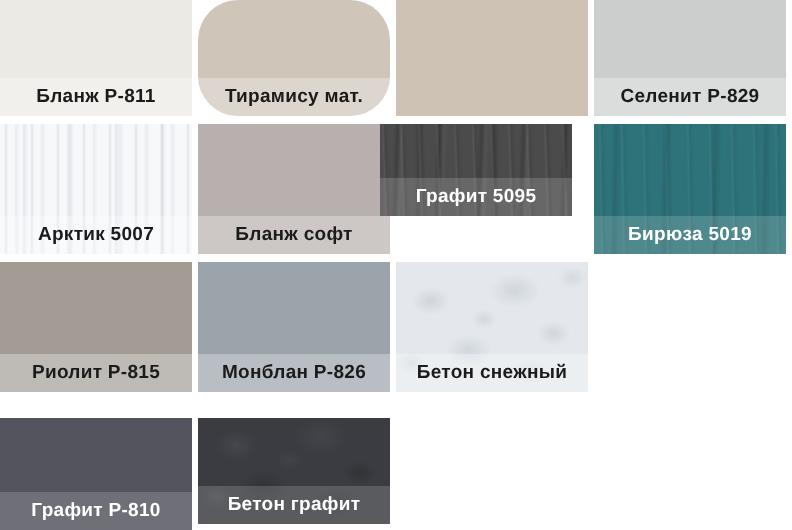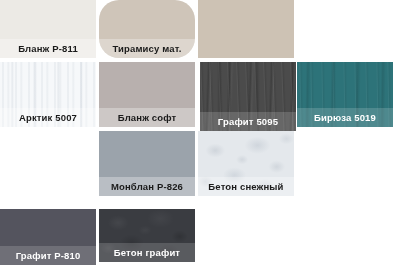--- a/index.html
+++ b/index.html
@@ -162,39 +162,47 @@
       <div class="swatch-fill" style="background: rgb(236, 234, 229);"></div>
       <div class="swatch-label dark-text">Бланж Р-811</div>
     </div>
     <div class="swatch" style="left: 99px; top: 0px; width: 96px; height: 58px; border-radius: 20px;">
       <div class="swatch-fill" style="background: rgb(207, 197, 185);"></div>
       <div class="swatch-label dark-text">Тирамису мат.</div>
     </div>
     <div class="swatch" style="left: 198px; top: 0px; width: 96px; height: 58px;">
       <div class="swatch-fill" style="background: rgb(205, 194, 180);"></div>
     </div>
+    <div class="swatch" style="left: 297px; top: 0px; width: 96px; height: 58px;">
+      <div class="swatch-fill" style="background: rgb(204, 205, 205);"></div>
+      <div class="swatch-label dark-text">Селенит Р-829</div>
+    </div>
     <div class="swatch" style="left: 0px; top: 62px; width: 96px; height: 65px;">
       <div class="swatch-fill" style="background: rgb(246, 248, 250);"></div>
       <div class="tex-woodlight"></div>
       <div class="swatch-label dark-text">Арктик 5007</div>
     </div>
     <div class="swatch" style="left: 99px; top: 62px; width: 96px; height: 65px;">
       <div class="swatch-fill" style="background: rgb(184, 176, 174);"></div>
       <div class="swatch-label dark-text">Бланж софт</div>
     </div>
-    <div class="swatch" style="left: 200px; top: 62px; width: 96px; height: 69px; text-decoration: underline;">
+    <div class="swatch" style="left: 190px; top: 62px; width: 96px; height: 46px; text-decoration: underline;">
       <div class="swatch-fill" style="background: rgb(75, 75, 75);"></div>
       <div class="tex-wooddark"></div>
       <div class="swatch-label light-text">Графит 5095</div>
     </div>
     <div class="swatch" style="left: 297px; top: 62px; width: 96px; height: 65px;">
       <div class="swatch-fill" style="background: rgb(45, 115, 121);"></div>
       <div class="tex-woodteal"></div>
       <div class="swatch-label light-text">Бирюза 5019</div>
     </div>
+    <div class="swatch" style="left: 0px; top: 131px; width: 96px; height: 65px;">
+      <div class="swatch-fill" style="background: rgb(163, 156, 149);"></div>
+      <div class="swatch-label dark-text">Риолит Р-815</div>
+    </div>
     <div class="swatch" style="left: 99px; top: 131px; width: 96px; height: 65px;">
       <div class="swatch-fill" style="background: rgb(155, 163, 171);"></div>
       <div class="swatch-label dark-text">Монблан Р-826</div>
     </div>
     <div class="swatch" style="left: 198px; top: 131px; width: 96px; height: 65px;">
       <div class="swatch-fill" style="background: rgb(228, 232, 236);"></div>
       <div class="tex-concrete-light"></div>
       <div class="swatch-label dark-text">Бетон снежный</div>
     </div>
     <div class="swatch" style="left: 0px; top: 209px; width: 96px; height: 56px;">

